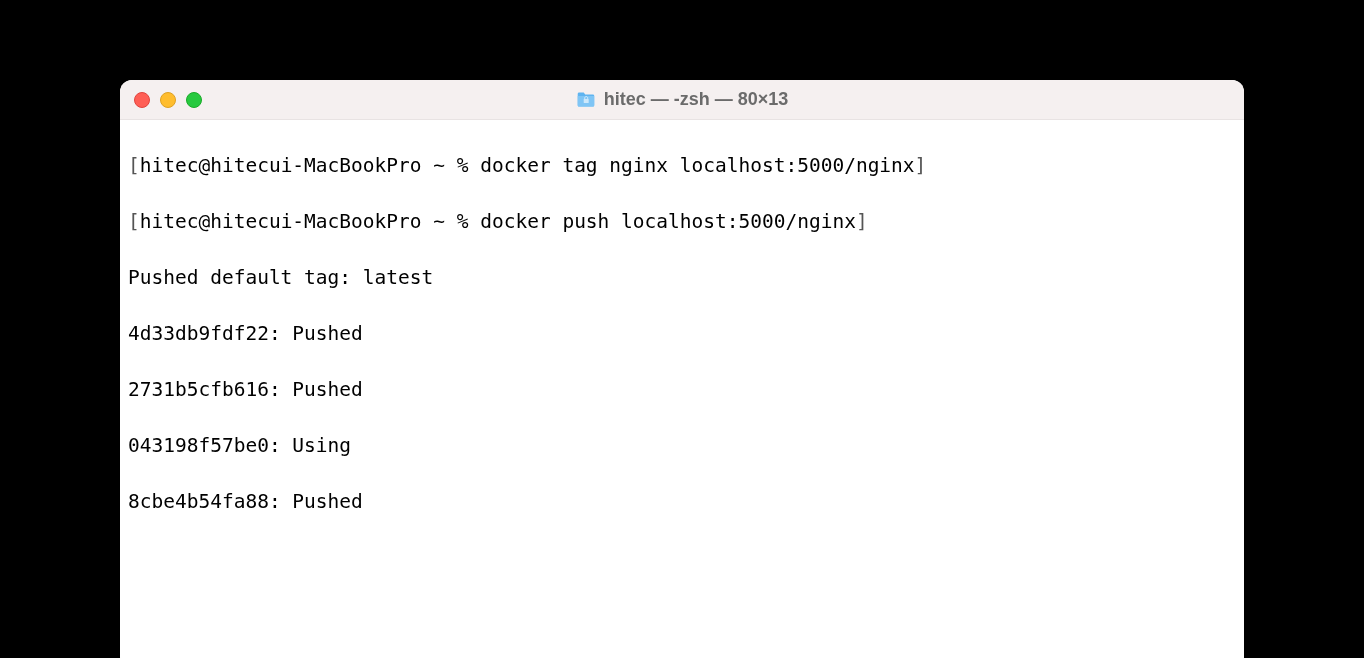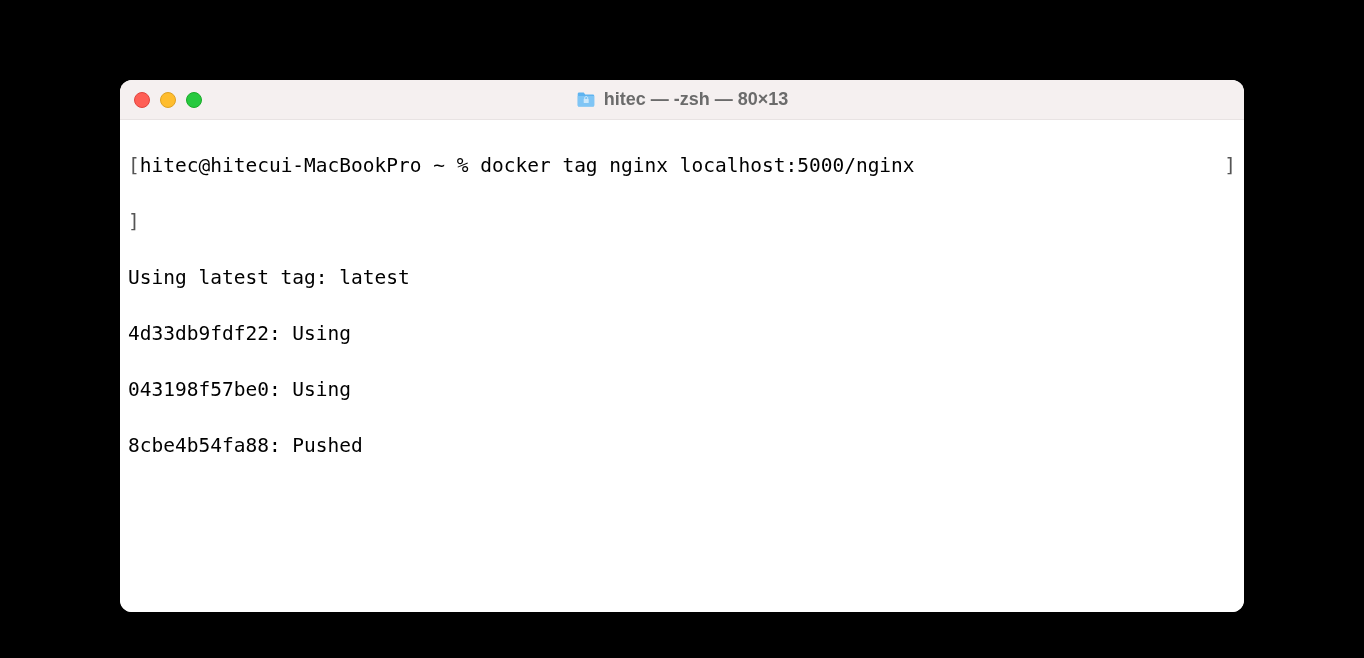--- a/index.html
+++ b/index.html
@@ -67,21 +67,20 @@
       padding: 4px 8px 12px 8px;
       font-family: "SF Mono", Menlo, Monaco, Consolas, monospace;
       font-size: 19.5px;
       line-height: 28px;
       color: #000;
       white-space: pre;
       overflow: hidden;
     }
     .line {
       display: flex;
-      justify-content: space-between;
     }
     .bracket {
       color: #555;
     }
   </style>
 </head>
 <body>
 
 <div class="terminal-window">
   <div class="titlebar">
@@ -97,22 +96,23 @@
           <path d="M2 4 L18.5 4 L18.5 13 C18.5 14 18 14.5 17 14.5 L3.5 14.5 C2.5 14.5 2 14 2 13 Z" fill="#7fc5f5"></path>
           <rect x="8" y="7" width="5" height="4" rx="0.5" fill="#fff" opacity="0.6"></rect>
           <path d="M9 7 L9 6 C9 5 10 4.5 10.5 4.5 C11 4.5 12 5 12 6 L12 7" stroke="#fff" stroke-width="1" fill="none" opacity="0.6"></path>
         </svg>
       </span>
       <span>hitec — -zsh — 80×13</span>
     </div>
   </div>
   <div class="terminal-body">
 <div class="line"><span><span class="bracket">[</span><span>hitec@hitecui-MacBookPro ~ % docker tag nginx localhost:5000/nginx</span></span><span class="bracket">]</span></div>
-<div class="line"><span class="bracket">]</span></div>
-<div>Using latest tag: latest</div>
-<div>4d33db9fdf22: Using </div>
+<div class="line"><span><span class="bracket">[</span><span>hitec@hitecui-MacBookPro ~ % docker push localhost:5000/nginx</span></span><span class="bracket">]</span></div>
+<div>Pushed default tag: latest</div>
+<div>4d33db9fdf22: Pushed </div>
+<div>2731b5cfb616: Pushed </div>
 <div>043198f57be0: Using </div>
 <div>8cbe4b54fa88: Pushed </div>
 
 
 
   </div>
 </div>
 
 </body></html>

